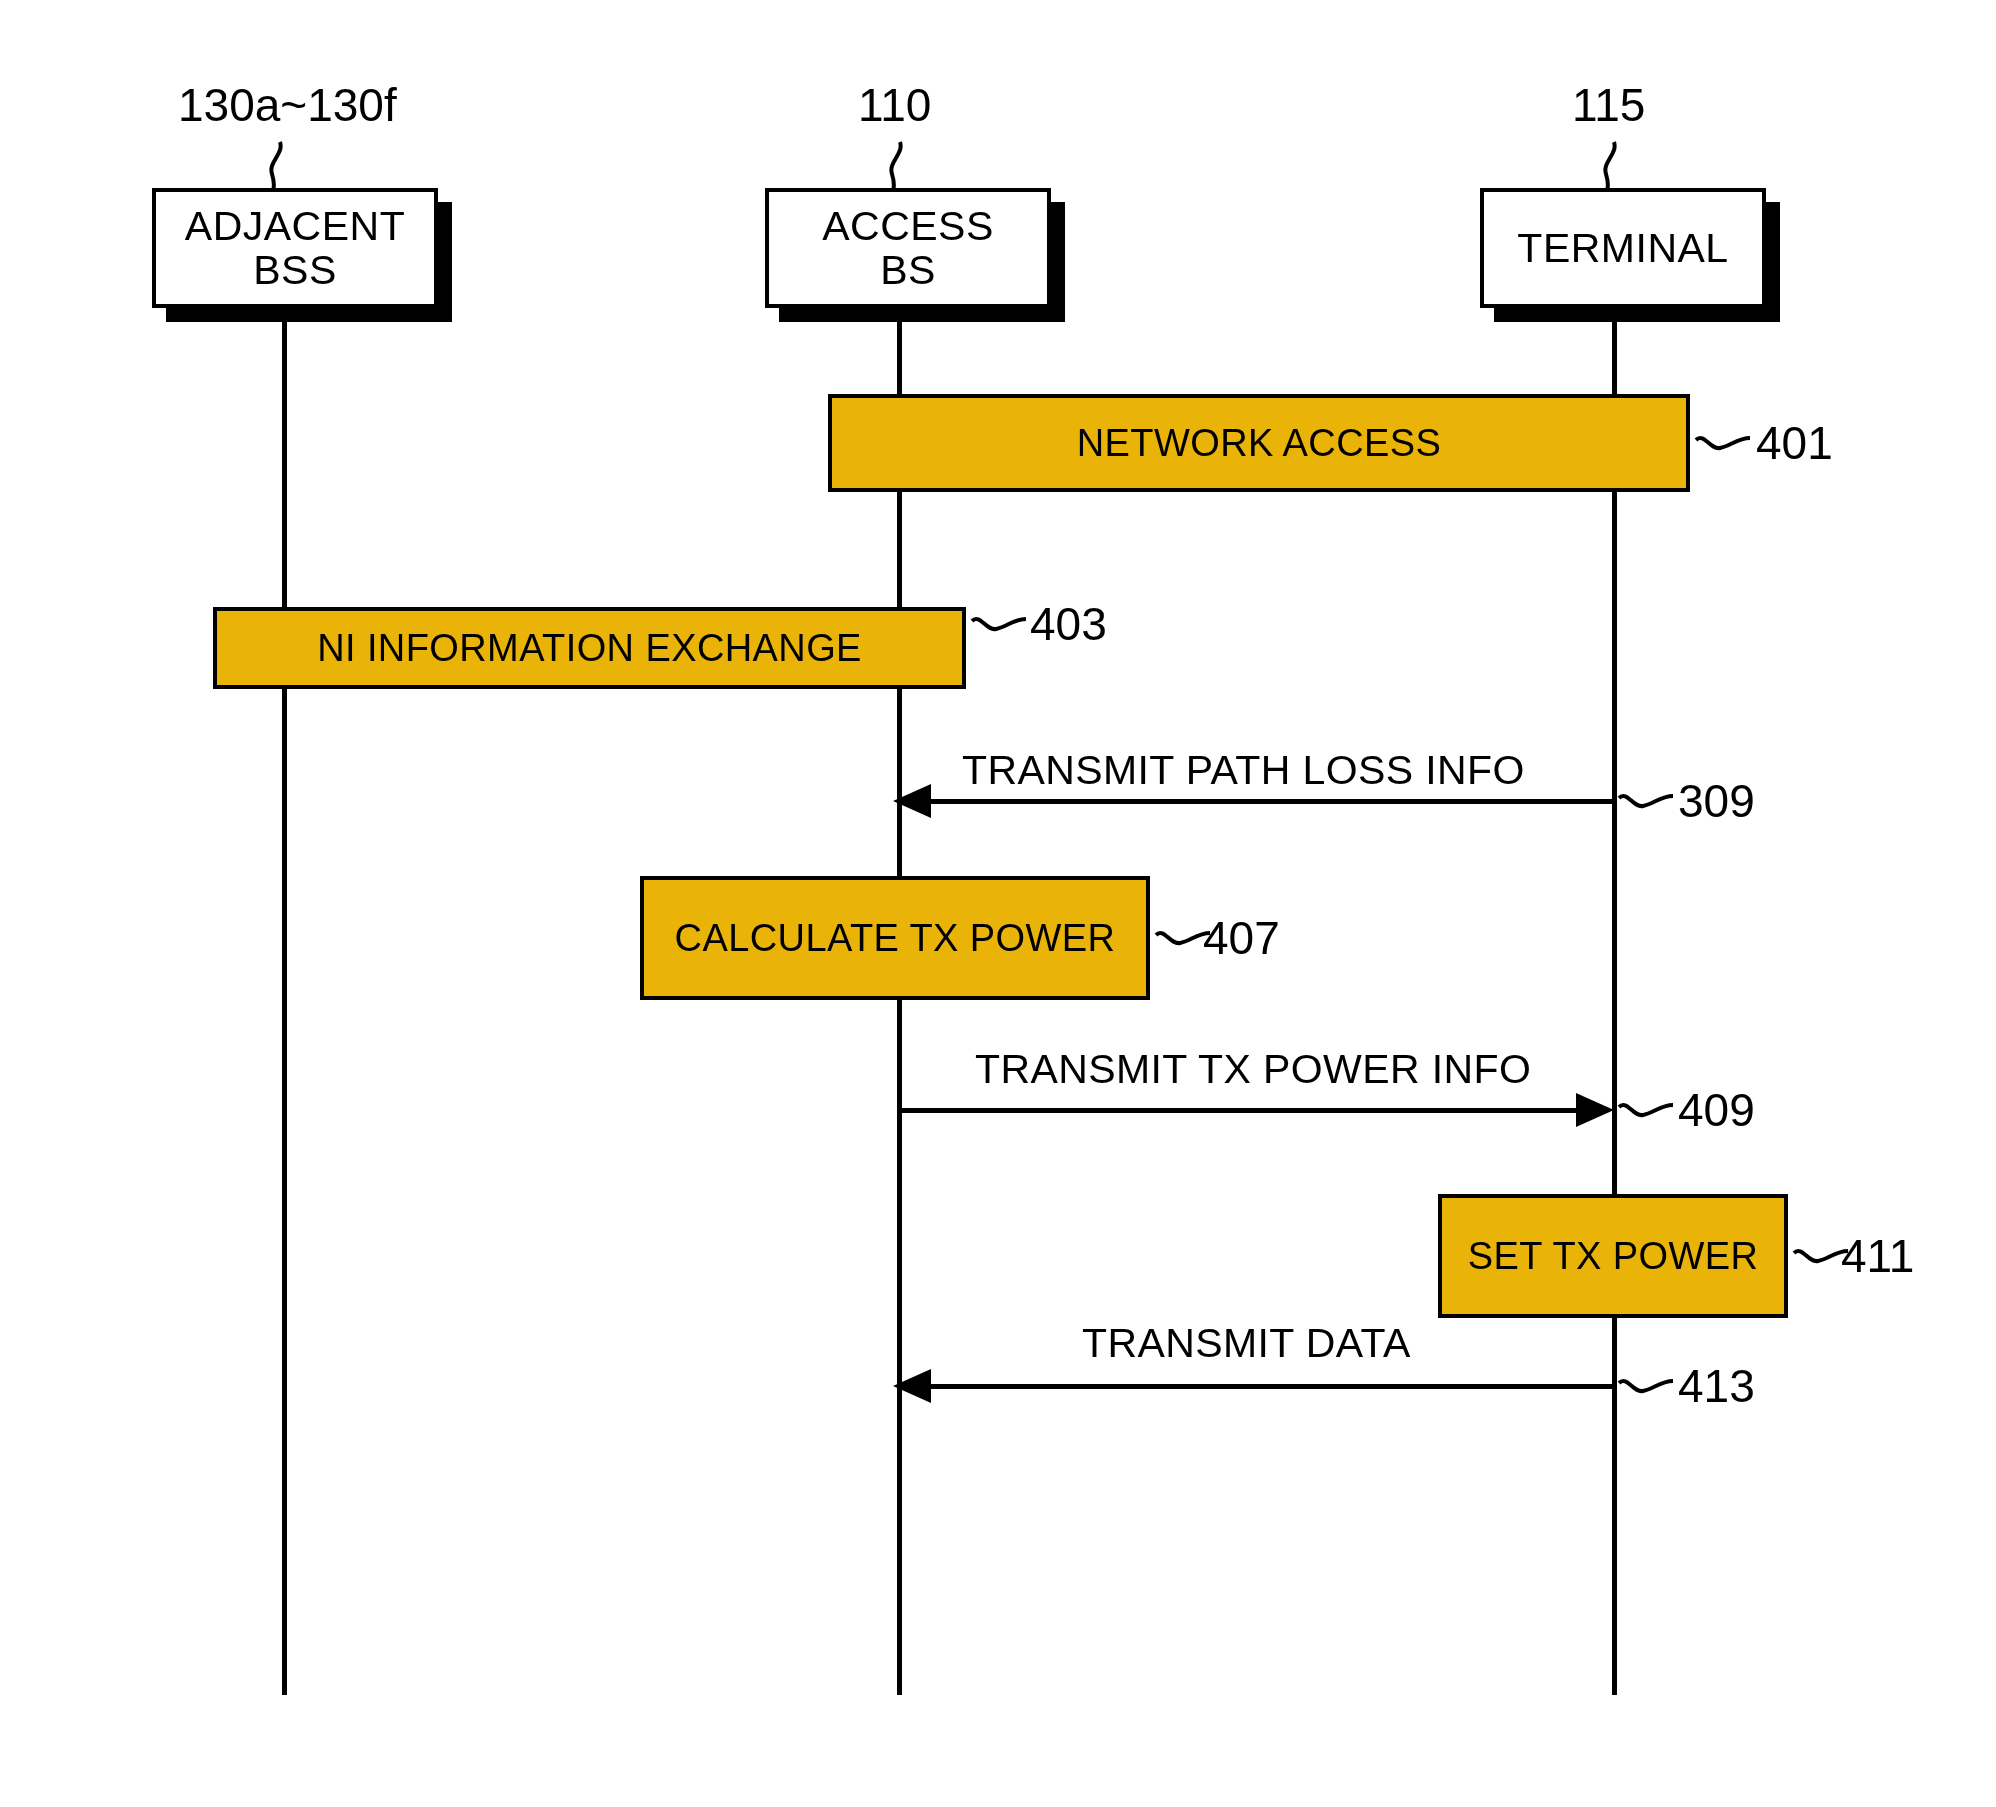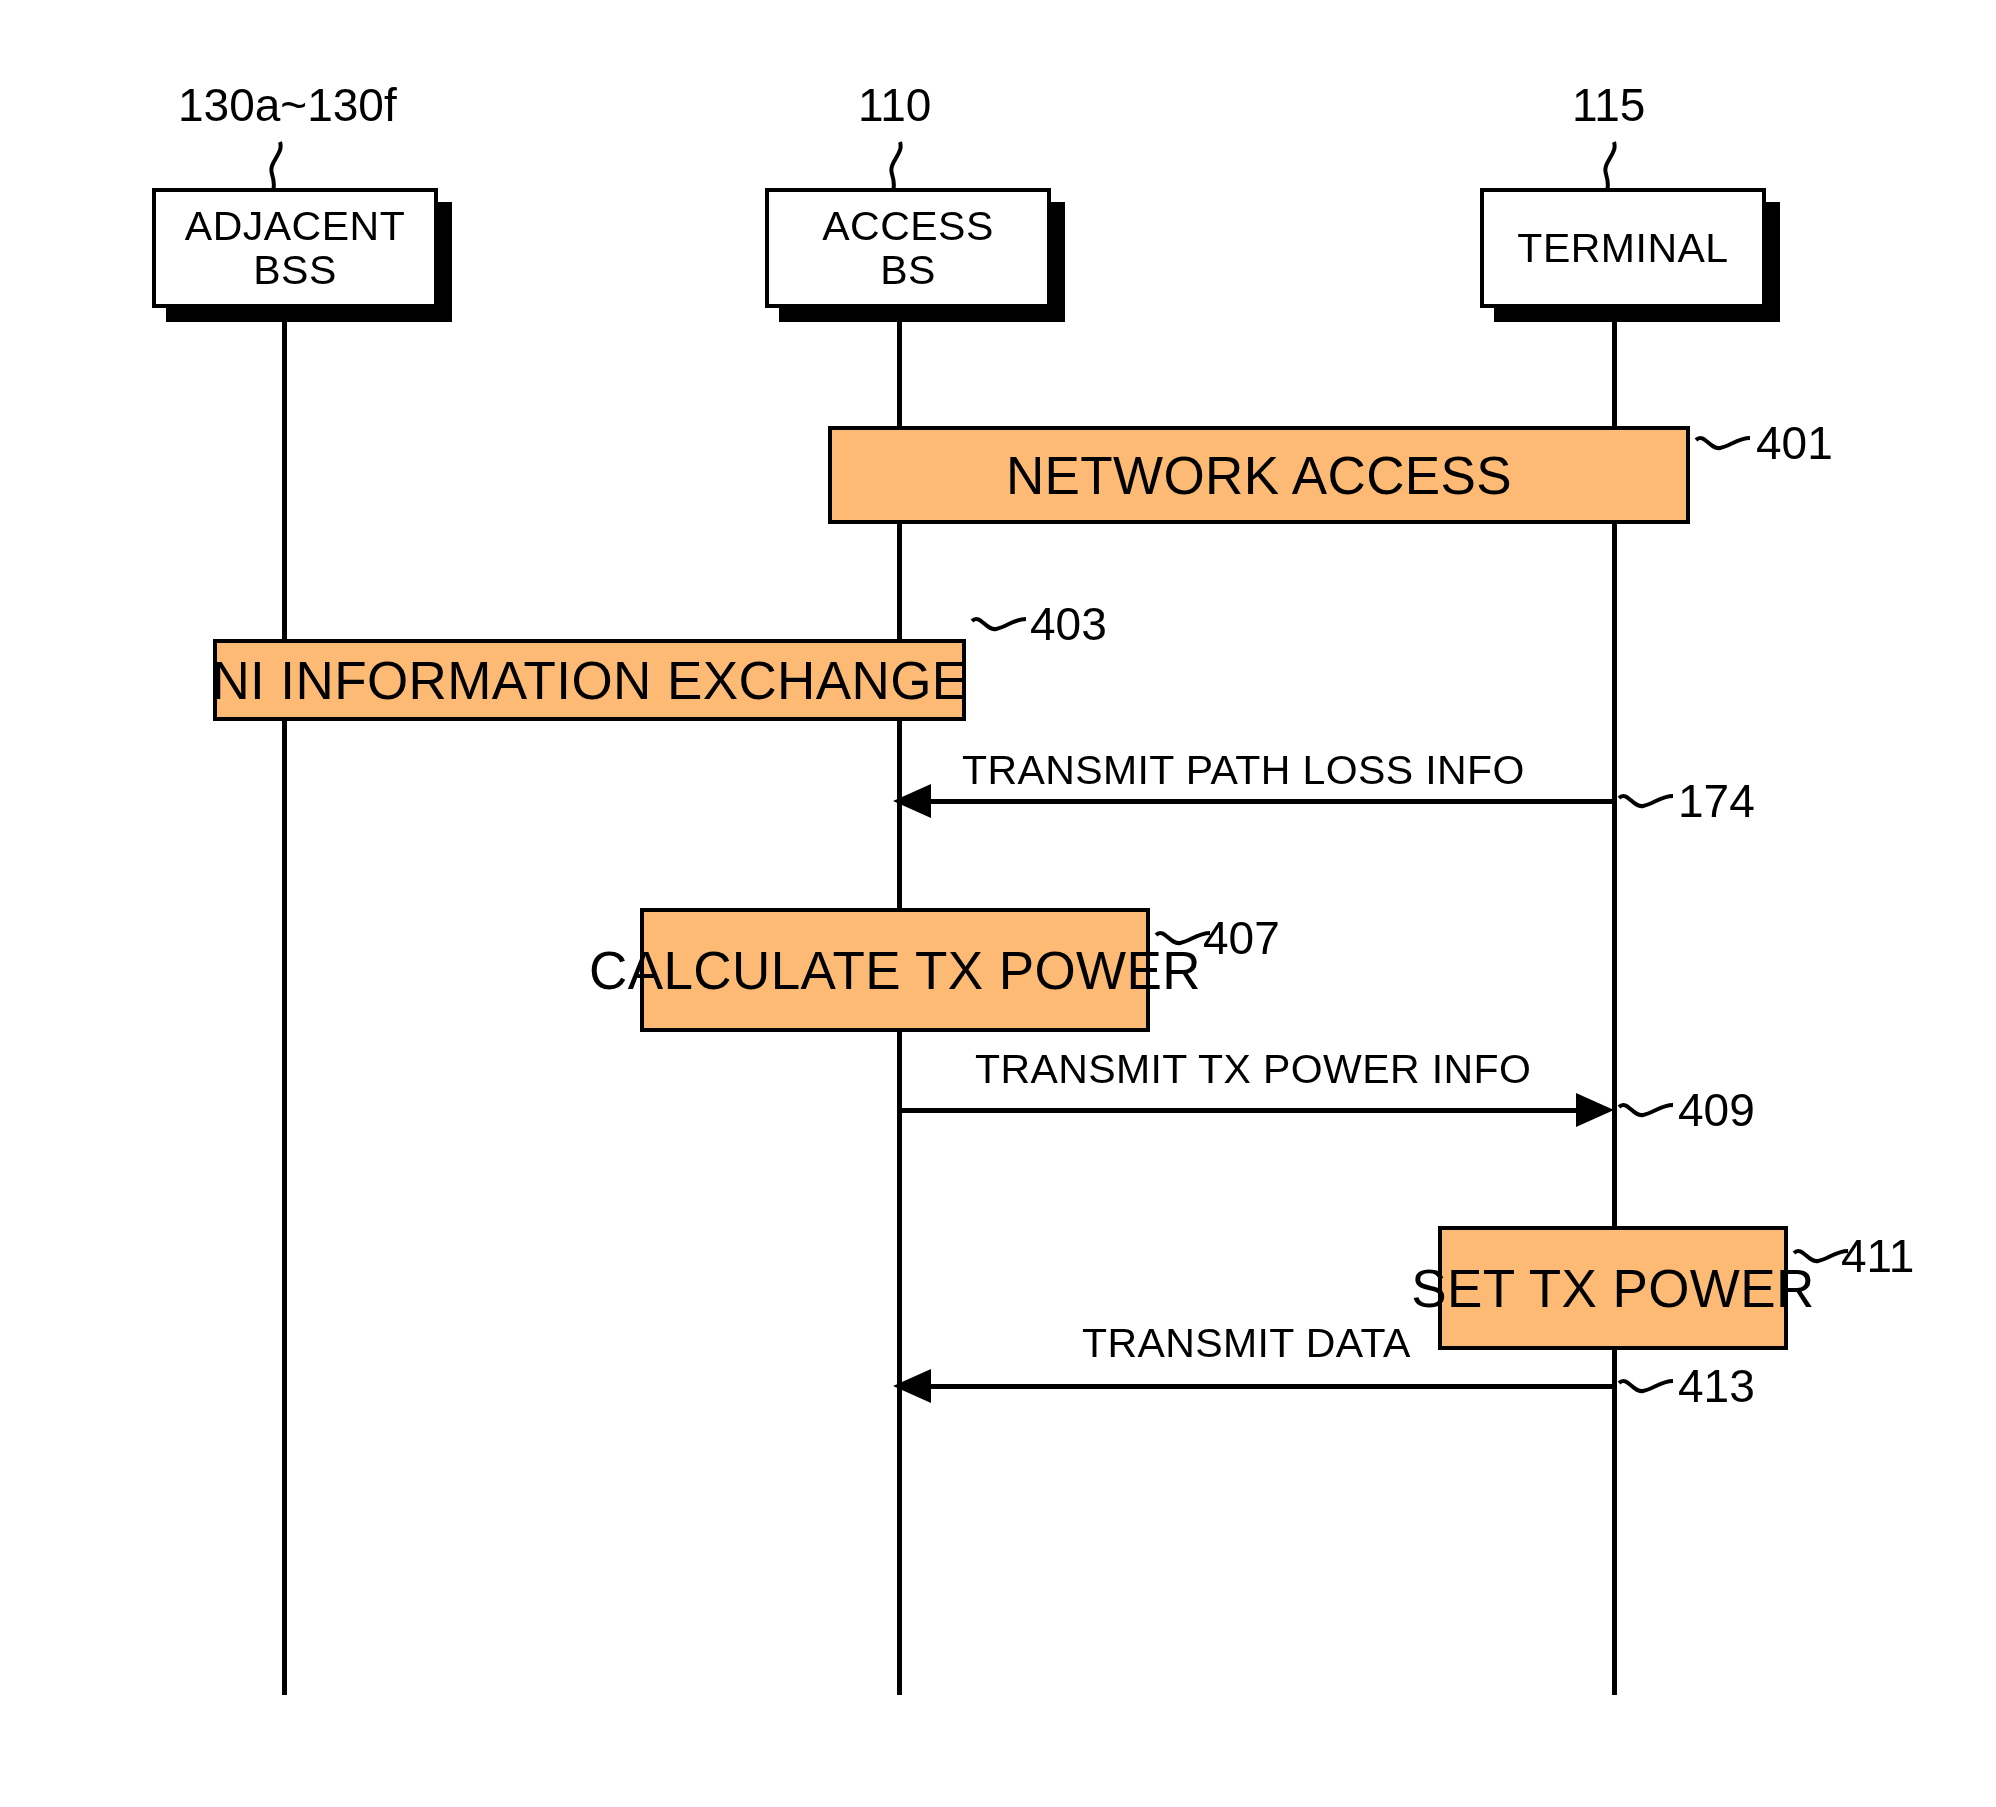--- a/index.html
+++ b/index.html
@@ -63,28 +63,27 @@
   .ref-hook {
     position: absolute;
     width: 34px;
     height: 54px;
   }
   
   .step-box {
     position: absolute;
     box-sizing: border-box;
     border: 4px solid #000000;
-    background: #fdba74;
+    background: #eab308;
     display: flex;
     align-items: center;
     justify-content: center;
-    font-size: 53px;
+    font-size: 38px;
     letter-spacing: 0.4px;
     white-space: nowrap;
-    margin-top: 32px;
   }
   
   .step-ref {
     position: absolute;
     font-size: 46px;
     white-space: nowrap;
   }
   .squiggle {
     position: absolute;
     width: 58px;
@@ -186,21 +185,21 @@
     <path d="M2 10 C 10 2, 16 20, 26 18 C 36 16, 44 8, 56 8" fill="none" stroke="#000" stroke-width="4"></path>
   </svg>
   <div class="step-ref" style="left:1030px; top:597px;">403</div>
 
   <div class="msg-label" style="left:962px; top:747px;">TRANSMIT PATH LOSS  INFO</div>
   <div class="msg-line" style="left:916px; top:799px; width:698px;"></div>
   <div class="arrowhead arrow-left" style="left:893px; top:784px;"></div>
   <svg class="squiggle" style="left:1617px; top:788px;" viewBox="0 0 58 26">
     <path d="M2 10 C 10 2, 16 20, 26 18 C 36 16, 44 8, 56 8" fill="none" stroke="#000" stroke-width="4"></path>
   </svg>
-  <div class="step-ref" style="left:1678px; top:774px;">174</div>
+  <div class="step-ref" style="left:1678px; top:774px;">309</div>
 
   <div class="step-box" style="left:640px; top:876px; width:510px; height:124px;">
     <span>CALCULATE TX POWER</span>
   </div>
   <svg class="squiggle" style="left:1154px; top:925px;" viewBox="0 0 58 26">
     <path d="M2 10 C 10 2, 16 20, 26 18 C 36 16, 44 8, 56 8" fill="none" stroke="#000" stroke-width="4"></path>
   </svg>
   <div class="step-ref" style="left:1203px; top:911px;">407</div>
 
   <div class="msg-label" style="left:975px; top:1046px;">TRANSMIT TX POWER INFO</div>

